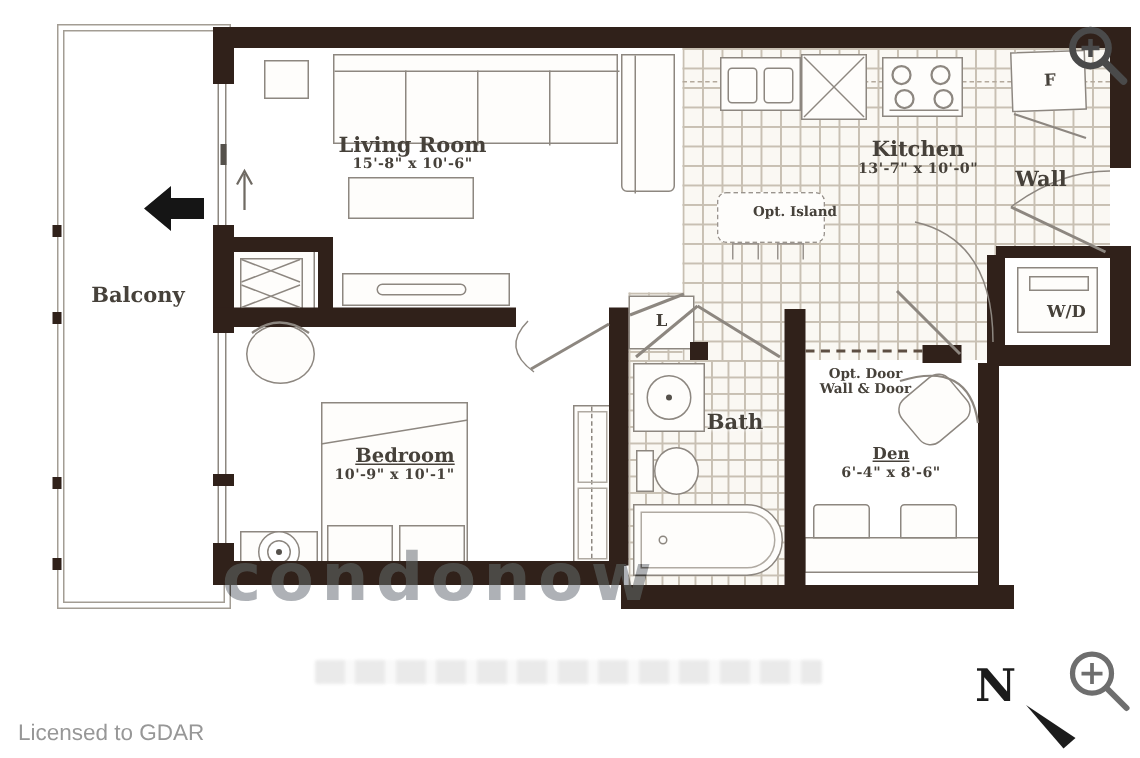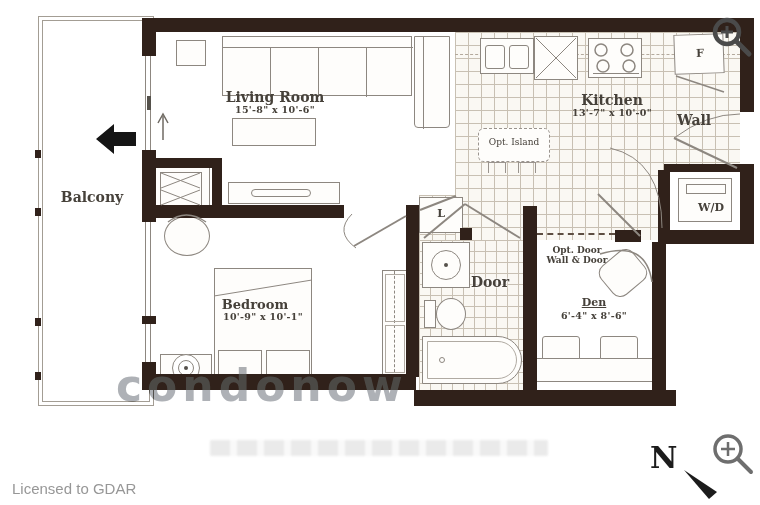--- a/index.html
+++ b/index.html
@@ -103,21 +103,21 @@
   </div>
   <div class="furn" style="left:534px;top:36px;width:44px;height:44px;"></div>
   <div class="furn" style="left:588px;top:38px;width:54px;height:40px;">
     <div class="abs" style="left:4px;top:34px;width:46px;height:1px;background:#8d8780;"></div>
   </div>
   <div class="furn" style="left:674px;top:34px;width:50px;height:40px;transform:rotate(-2deg);z-index:2;">
     <div class="lbl" style="left:0;top:13px;width:50px;font-size:11px;">F</div>
   </div>
 
   <div class="abs" style="left:478px;top:128px;width:72px;height:34px;background:#fefdfb;border:1px dashed #9a948e;border-radius:6px;z-index:2;box-sizing:border-box;">
-    <div class="lbl small" style="left:0;top:9px;width:70px;font-weight:400;">Opt. Island</div>
+    <div class="lbl small" style="left:16px;top:9px;width:70px;font-weight:700;">Opt. Island</div>
   </div>
   <div class="abs" style="left:488px;top:162px;width:16px;height:10px;border:1px solid #9a948e;border-bottom:none;z-index:2;"></div>
   <div class="abs" style="left:518px;top:162px;width:16px;height:10px;border:1px solid #9a948e;border-bottom:none;z-index:2;"></div>
 
   <div class="abs" style="left:537px;top:233px;width:78px;height:0;border-top:2px dashed #5d4e42;z-index:4;"></div>
 
   <div class="abs" style="left:670px;top:172px;width:70px;height:58px;background:#fff;z-index:2;"></div>
   <div class="furn" style="left:678px;top:178px;width:54px;height:44px;">
     <div class="abs" style="left:7px;top:5px;width:40px;height:10px;border:1px solid #8d8780;box-sizing:border-box;"></div>
   </div>
@@ -154,23 +154,23 @@
   <div class="furn" style="left:602px;top:254px;width:42px;height:38px;border-radius:10px;transform:rotate(-40deg);"></div>
   <div class="furn" style="left:536px;top:358px;width:118px;height:24px;"></div>
   <div class="furn" style="left:542px;top:336px;width:38px;height:23px;border-radius:3px 3px 0 0;"></div>
   <div class="furn" style="left:600px;top:336px;width:38px;height:23px;border-radius:3px 3px 0 0;"></div>
 
   <div class="lbl" style="left:215px;top:90px;width:120px;font-size:14px;">Living Room</div>
   <div class="lbl dim" style="left:215px;top:105px;width:120px;">15'-8" x 10'-6"</div>
   <div class="lbl" style="left:552px;top:93px;width:120px;font-size:14px;">Kitchen</div>
   <div class="lbl dim" style="left:552px;top:108px;width:120px;">13'-7" x 10'-0"</div>
   <div class="lbl" style="left:652px;top:113px;width:84px;font-size:14px;">Wall</div>
-  <div class="lbl" style="left:195px;top:298px;width:120px;font-size:13px;">Bedroom</div>
+  <div class="lbl" style="left:210px;top:298px;width:120px;font-size:13px;text-decoration:underline;">Bedroom</div>
   <div class="lbl dim" style="left:203px;top:312px;width:120px;">10'-9" x 10'-1"</div>
-  <div class="lbl" style="left:450px;top:275px;width:80px;font-size:14px;text-shadow:0 0 3px #fff,0 0 3px #fff;">Door</div>
+  <div class="lbl" style="left:450px;top:275px;width:80px;font-size:14px;text-shadow:0 0 3px #fff,0 0 3px #fff;">Bath</div>
   <div class="lbl" style="left:552px;top:297px;width:84px;font-size:11px;text-decoration:underline;">Den</div>
   <div class="lbl dim" style="left:552px;top:311px;width:84px;">6'-4" x 8'-6"</div>
   <div class="lbl small" style="left:535px;top:246px;width:84px;">Opt. Door</div>
   <div class="lbl small" style="left:535px;top:256px;width:84px;">Wall &amp; Door</div>
 
   <svg class="overlay" width="760" height="505" viewBox="0 0 760 505">
     <g stroke="#8d8780" stroke-width="2" fill="none">
 
       <line x1="406" y1="216" x2="354" y2="246"></line>
       <path d="M 352 214 Q 334 232 356 248" stroke-width="1"></path>
@@ -212,21 +212,21 @@
     <polygon points="96,139 114,124 114,132 136,132 136,146 114,146 114,154" fill="#151515"></polygon>
 
     <g stroke="#6f6a63" stroke-width="1.5" fill="none">
       <line x1="163" y1="140" x2="163" y2="116"></line>
       <polyline points="158,123 163,114 168,123"></polyline>
     </g>
 
     <path d="M 684 470 L 717 492 L 709 499 Z" fill="#1c1c1c"></path>
   </svg>
 
-  <div class="wm-big" style="left:116px;top:360px;text-align:center;">condonow</div>
+  <div class="wm-big" style="left:148px;top:360px;text-align:center;">condonow</div>
   <div class="wm-small" style="left:210px;top:440px;width:338px;"></div>
 
   <svg class="abs" style="left:706px;top:12px;z-index:8;" width="48" height="48" viewBox="0 0 48 48">
     <circle cx="21" cy="20" r="12" fill="none" stroke="#4a4a4a" stroke-width="4.5"></circle>
     <line x1="15" y1="20" x2="27" y2="20" stroke="#4a4a4a" stroke-width="3"></line>
     <line x1="21" y1="14" x2="21" y2="26" stroke="#4a4a4a" stroke-width="3"></line>
     <line x1="30" y1="29" x2="43" y2="42" stroke="#4a4a4a" stroke-width="5" stroke-linecap="round"></line>
   </svg>
   <svg class="abs" style="left:706px;top:428px;z-index:8;" width="52" height="52" viewBox="0 0 52 52">
     <circle cx="22" cy="21" r="13" fill="none" stroke="#6e6e6e" stroke-width="3.5"></circle>

